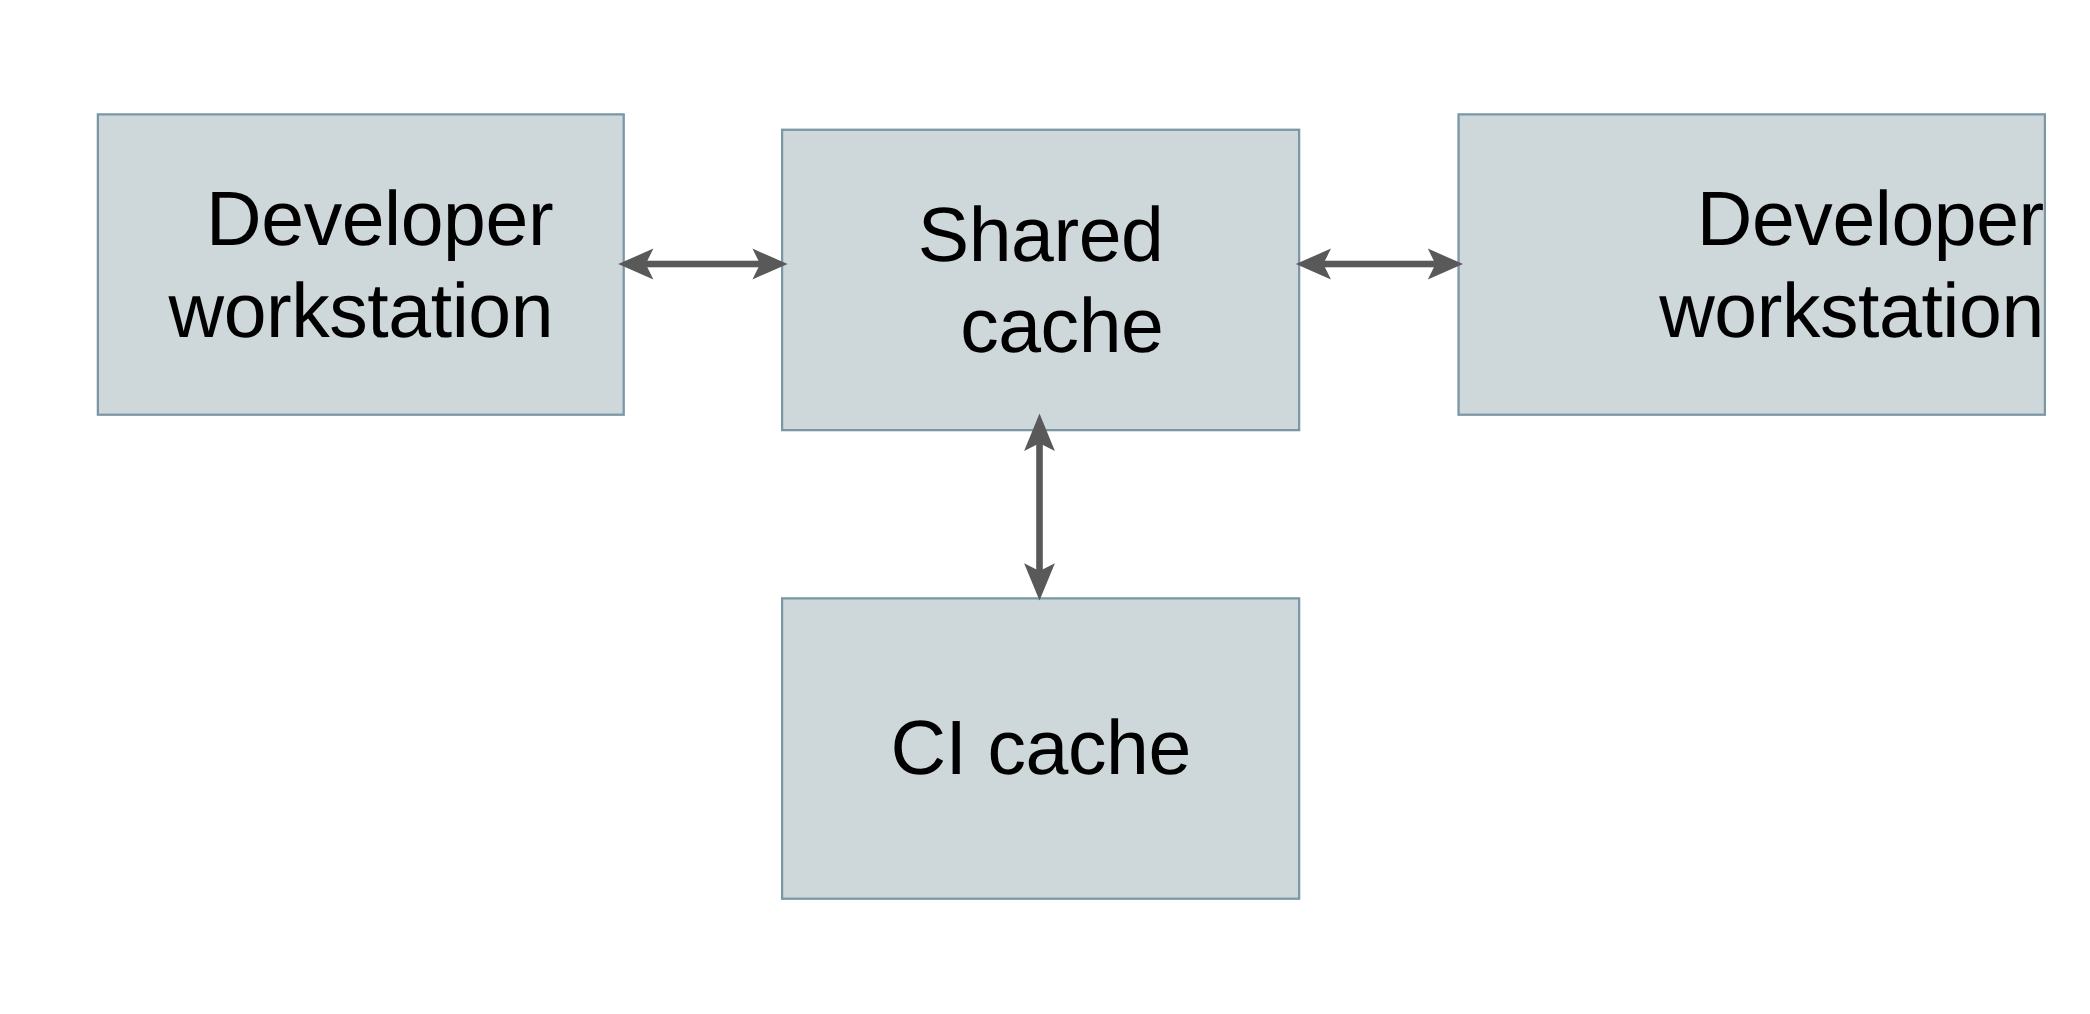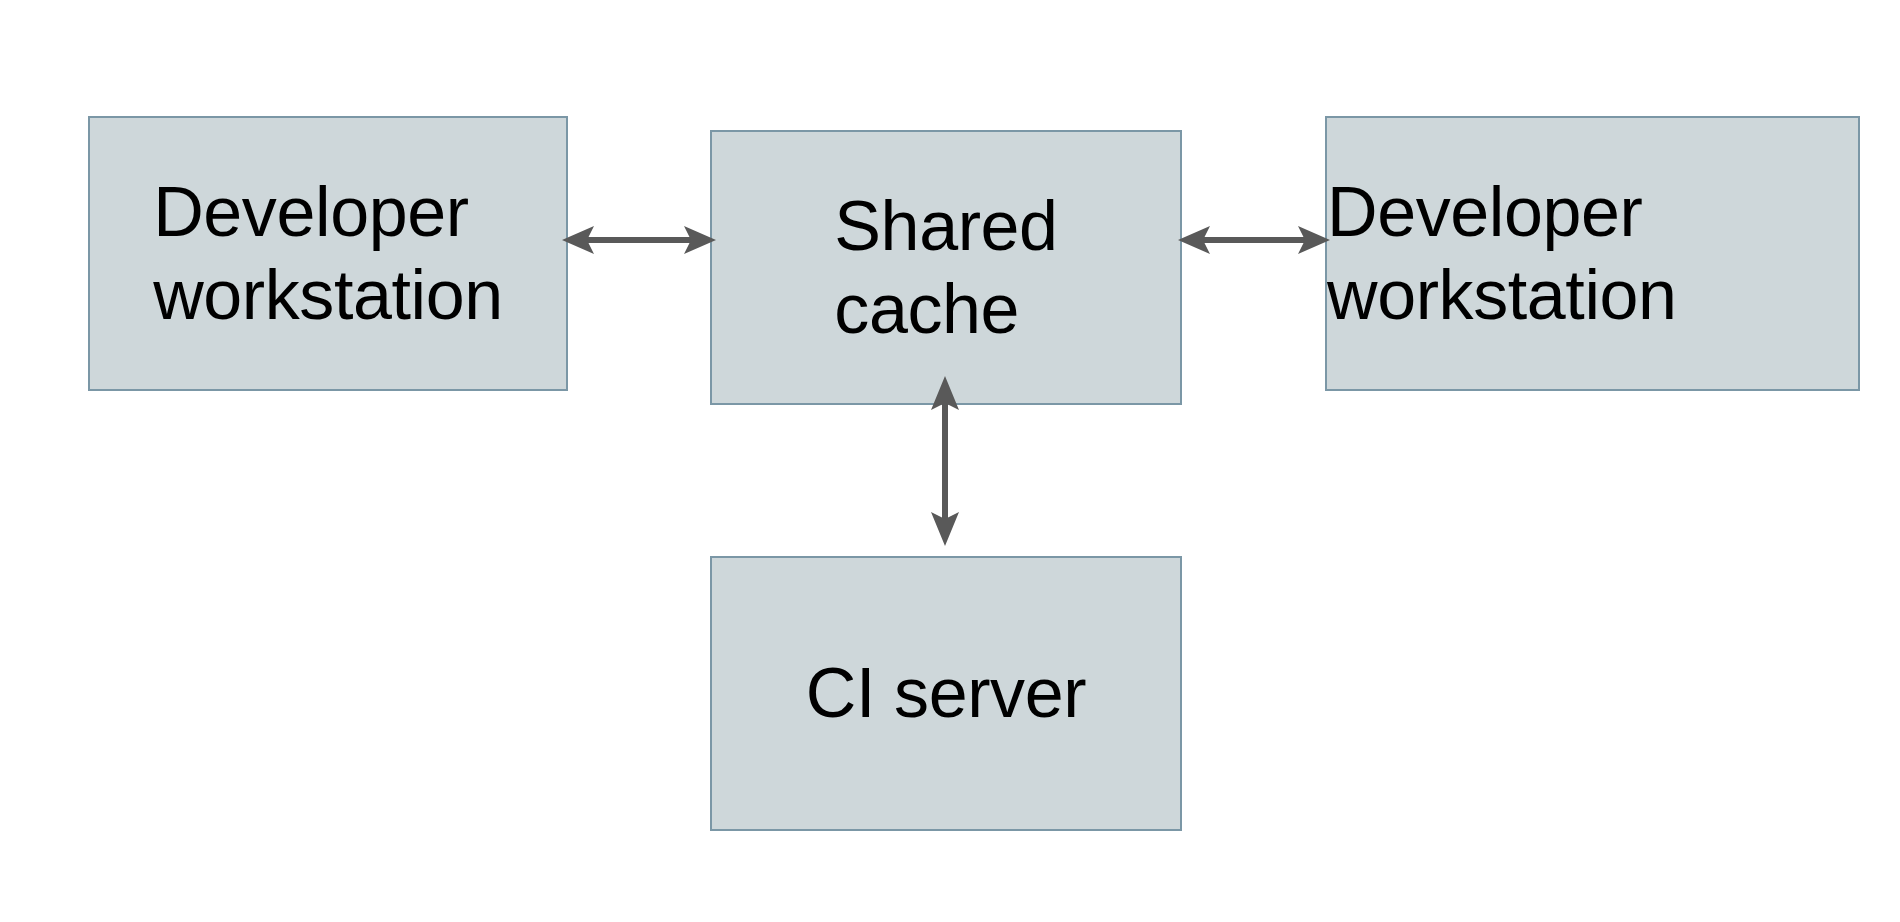--- a/index.html
+++ b/index.html
@@ -18,22 +18,21 @@
     overflow: hidden;
   }
   .node {
     position: absolute;
     box-sizing: border-box;
     background: #ced7da;
     border: 2px solid #7b97a6;
     display: flex;
     align-items: center;
     justify-content: center;
-    text-align: left;
-    margin-top: 13px;
+    text-align: right;
   }
   .node-label {
     font-family: "Liberation Sans", sans-serif;
     font-size: 70px;
     line-height: 1.18;
     color: #000000;
     letter-spacing: -0.4px;
     white-space: pre-line;
     font-weight: 400;
   }
@@ -67,21 +66,21 @@
     <span class="node-label">Shared
 cache</span>
   </div>
 
   <div class="node" id="node-dev-right">
     <span class="node-label">Developer
 workstation</span>
   </div>
 
   <div class="node" id="node-ci">
-    <span class="node-label">CI server</span>
+    <span class="node-label">CI cache</span>
   </div>
 
   <svg class="edge" id="edge-left" viewBox="0 0 158 60">
     <g fill="#595959" stroke="none">
       <rect x="26" y="27" width="106" height="6"></rect>
       <path d="M 2,30 L 34,16 L 27,30 L 34,44 Z"></path>
       <path d="M 156,30 L 124,16 L 131,30 L 124,44 Z"></path>
     </g>
   </svg>
 

